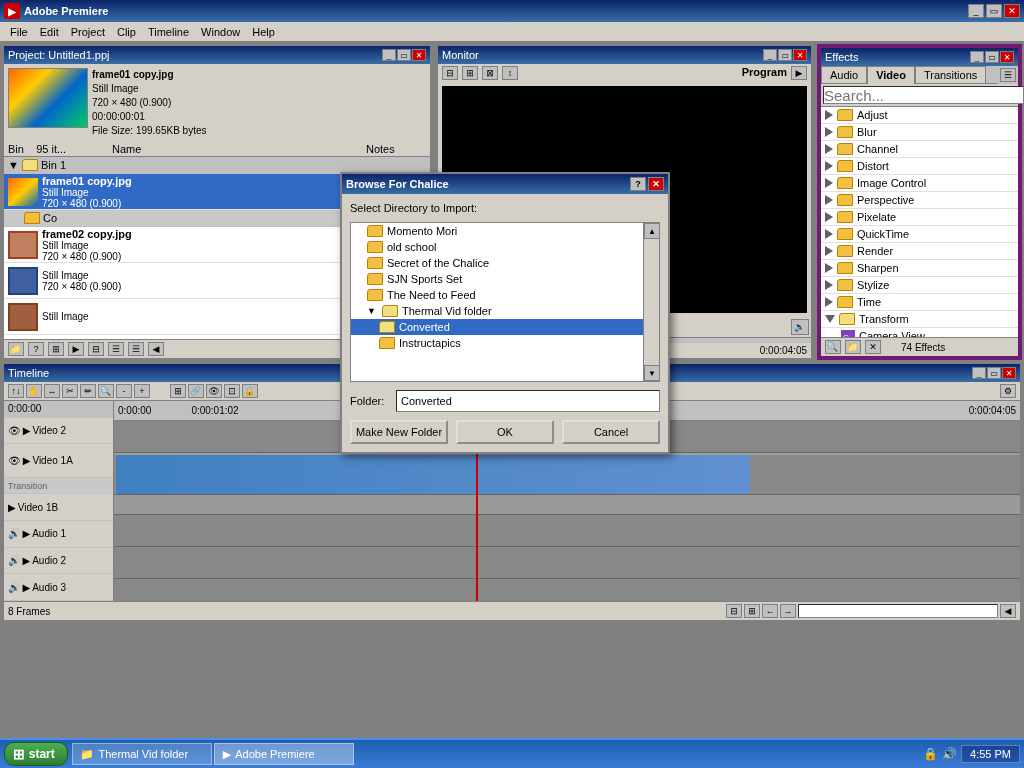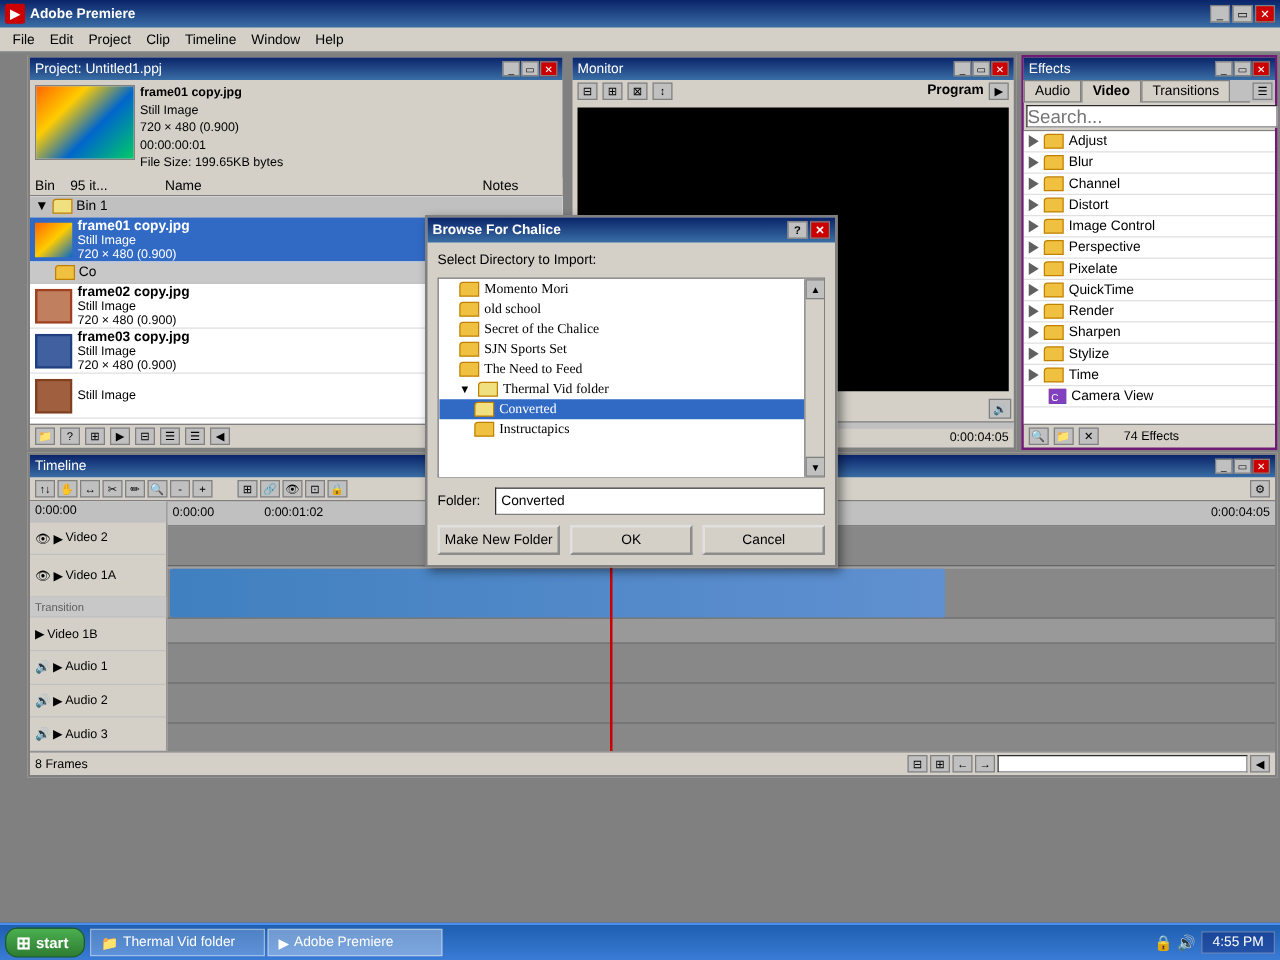--- a/index.html
+++ b/index.html
@@ -228,21 +228,21 @@
     }
     .program-label {
       font-size: 11px;
       font-weight: bold;
     }
 
     
     .effects-panel {
       width: 205px;
       background: #d4d0c8;
-      border: 2px solid #701a75;
+      border: 4px solid #701a75;
       margin: 2px;
       display: flex;
       flex-direction: column;
     }
     .effects-tabs {
       display: flex;
       background: #c0c0c0;
     }
     .effects-tab {
       padding: 2px 8px;
@@ -564,21 +564,20 @@
       font-size: 8px;
       cursor: pointer;
     }
     .tree-item {
       display: flex;
       align-items: center;
       padding: 2px 4px;
       font-size: 11px;
       gap: 4px;
       cursor: pointer;
-      font-family: Liberation Serif, serif;
     }
     .tree-item.selected { background: #316ac5; color: white; }
     .tree-item.level1 { padding-left: 16px; }
     .tree-item.level2 { padding-left: 28px; }
     .folder-closed {
       width: 16px;
       height: 12px;
       background: #f0c040;
       border: 1px solid #c08000;
       border-top-left-radius: 3px;
@@ -687,21 +686,21 @@
 <div class="menubar">
   <span class="menubar-item">File</span>
   <span class="menubar-item">Edit</span>
   <span class="menubar-item">Project</span>
   <span class="menubar-item">Clip</span>
   <span class="menubar-item">Timeline</span>
   <span class="menubar-item">Window</span>
   <span class="menubar-item">Help</span>
 </div>
 
-<div class="workspace" style="position:relative; height: calc(768px - 42px - 30px); padding-left: 20px;">
+<div class="workspace" style="position:relative; height: calc(768px - 42px - 30px);">
 
   <div class="top-row">
 
     <div class="project-panel">
       <div class="panel-titlebar">
         <span>Project: Untitled1.ppj</span>
         <div class="panel-controls">
           <div class="panel-btn">_</div>
           <div class="panel-btn">▭</div>
           <div class="panel-btn close">✕</div>
@@ -770,21 +769,20 @@
             <div>Still Image</div>
             <div>720 × 480 (0.900)</div>
           </div>
         </div>
         <div class="list-item">
           <svg width="30" height="28">
             <rect width="30" height="28" fill="#204080"></rect>
             <rect x="2" y="2" width="26" height="24" fill="#4060a0"></rect>
           </svg>
           <div class="list-item-info">
-            <div class="list-item-name">frame03 copy.jpg</div>
             <div>Still Image</div>
             <div>720 × 480 (0.900)</div>
           </div>
         </div>
         <div class="list-item">
           <svg width="30" height="28">
             <rect width="30" height="28" fill="#804020"></rect>
             <rect x="2" y="2" width="26" height="24" fill="#a06040"></rect>
           </svg>
           <div class="list-item-info">
@@ -919,20 +917,25 @@
         </div>
         <div class="effect-group">
           <div class="triangle-right"></div>
           <div class="folder-closed"></div>
           <span>Stylize</span>
         </div>
         <div class="effect-group">
           <div class="triangle-right"></div>
           <div class="folder-closed"></div>
           <span>Time</span>
+        </div>
+        <div class="effect-group">
+          <div class="triangle-down"></div>
+          <div class="folder-open"></div>
+          <span>Transform</span>
         </div>
         <div class="effect-item">
           <div class="effect-icon">
             <svg width="14" height="12">
                 <rect width="14" height="12" fill="#8040c0"></rect>
                 <text x="2" y="10" fill="white" font-size="8">C</text>
               </svg>
           </div>
           <span>Camera View</span>
         </div>

